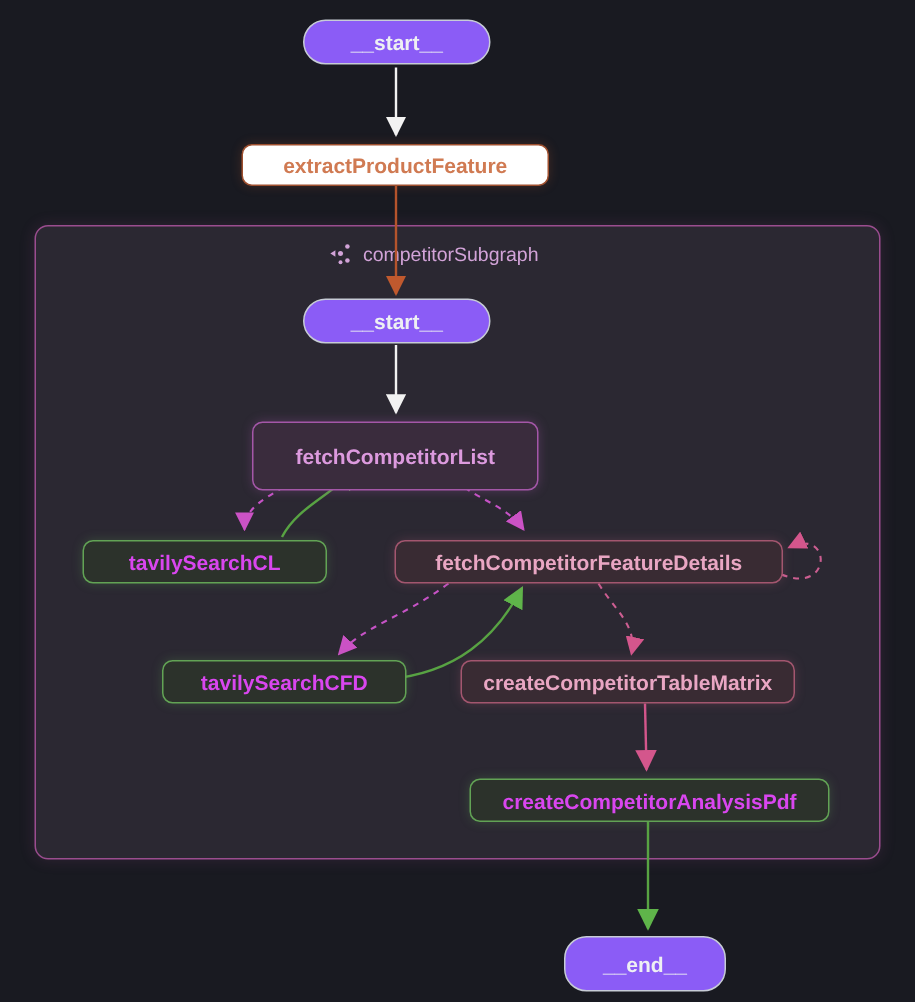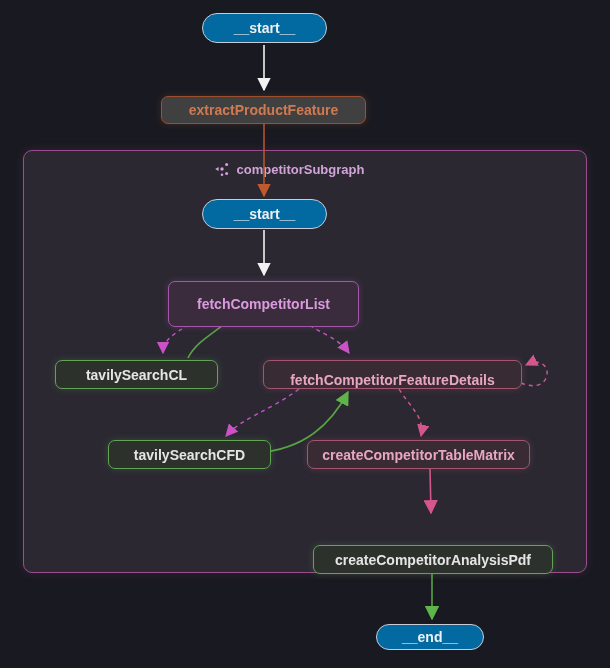--- a/index.html
+++ b/index.html
@@ -10,33 +10,33 @@
   }
   .subgraph-box{
     position:absolute;left:23px;top:150px;width:564px;height:423px;
     background:#2b2832;border:1px solid #9b4d8f;border-radius:9px;
     box-shadow:0 0 10px rgba(155,77,143,.18);
     box-sizing:border-box;
   }
   .subgraph-header{
     position:absolute;left:23px;top:159px;width:532px;height:20px;
     display:flex;align-items:center;justify-content:center;gap:7px;
-    color:#d2a3d8;font-size:13px;font-weight:700;
+    color:#d2a3d8;font-size:13px;font-weight:400;
   }
   svg.edges{position:absolute;left:0;top:0;pointer-events:none;}
   .node{
     position:absolute;display:flex;align-items:center;justify-content:center;
     box-sizing:border-box;border:1px solid;border-radius:7px;
     font-size:14px;font-weight:600;white-space:nowrap;cursor:pointer;
   }
-  .pill{border-radius:15px;background:#0369a1;border-color:#c7ccd6;color:#eef0f3;}
-  .n-orange{background:#404040;border-color:#9e4f2e;color:#d07a52;box-shadow:0 0 7px rgba(158,79,46,.3);}
+  .pill{border-radius:15px;background:#8b5cf6;border-color:#c7ccd6;color:#eef0f3;}
+  .n-orange{background:#ffffff;border-color:#9e4f2e;color:#d07a52;box-shadow:0 0 7px rgba(158,79,46,.3);}
   .n-purple{background:#3a2c3d;border-color:#a457a8;color:#dc9ade;box-shadow:0 0 7px rgba(164,87,168,.3);}
   .n-rose{background:#392b33;border-color:#a3566f;color:#e9a6c3;box-shadow:0 0 7px rgba(163,86,111,.3);}
-  .n-green{background:#2c322b;border-color:#62a355;color:#e5e5e5;box-shadow:0 0 7px rgba(98,163,85,.28);}
+  .n-green{background:#2c322b;border-color:#62a355;color:#d946ef;box-shadow:0 0 7px rgba(98,163,85,.28);}
 </style>
 </head>
 <body>
 
 <div class="canvas">
 
   <div class="subgraph-box"></div>
   <div class="subgraph-header">
     <svg width="16" height="16" viewBox="0 0 16 16">
       <g fill="#d2a3d8">
@@ -108,33 +108,33 @@
   </div>
 
   <div class="node n-purple" style="left:168px;top:281px;width:191px;height:46px;">
     <span>fetchCompetitorList</span>
   </div>
 
   <div class="node n-green" style="left:55px;top:360px;width:163px;height:29px;">
     <span>tavilySearchCL</span>
   </div>
 
-  <div class="node n-rose" style="left:263px;top:360px;width:259px;height:29px;align-items:flex-end;">
+  <div class="node n-rose" style="left:263px;top:360px;width:259px;height:29px;">
     <span>fetchCompetitorFeatureDetails</span>
   </div>
 
   <div class="node n-green" style="left:108px;top:440px;width:163px;height:29px;">
     <span>tavilySearchCFD</span>
   </div>
 
   <div class="node n-rose" style="left:307px;top:440px;width:223px;height:29px;">
     <span>createCompetitorTableMatrix</span>
   </div>
 
-  <div class="node n-green" style="left:313px;top:545px;width:240px;height:29px;text-align:center;">
+  <div class="node n-green" style="left:313px;top:519px;width:240px;height:29px;text-align:center;">
     <span>createCompetitorAnalysisPdf</span>
   </div>
 
-  <div class="node pill" style="left:376px;top:624px;width:108px;height:26px;">
+  <div class="node pill" style="left:376px;top:624px;width:108px;height:37px;">
     <span>__end__</span>
   </div>
 
 </div>
 
 </body></html>

